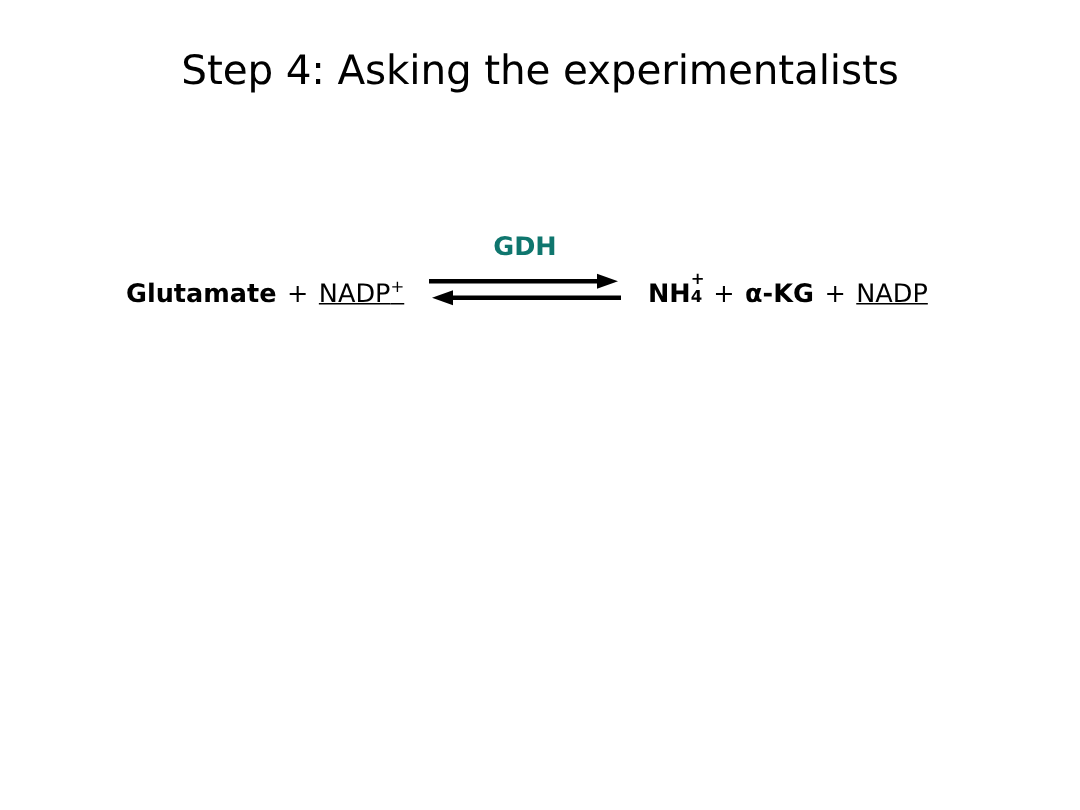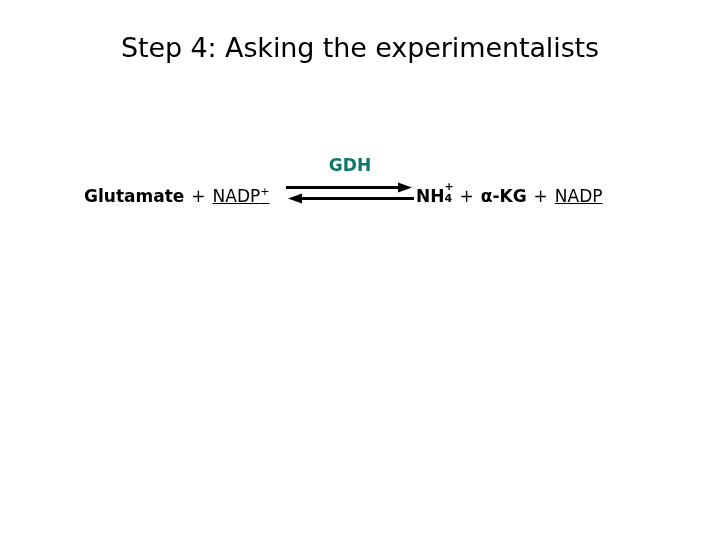--- a/index.html
+++ b/index.html
@@ -138,21 +138,21 @@
     font-size: 17px;
     font-weight: bold;
     color: #0f766e;
     line-height: 22px;
     white-space: nowrap;
   }
 
   
   #reactants { left: 0px; }
   
-  #products  { left: 332px; }
+  #products  { left: 348px; }
 </style>
 </head>
 <body>
 
 <div id="slide">
 
   <div id="slide-title">Step 4: Asking the experimentalists</div>
 
   <div id="equation">
 

